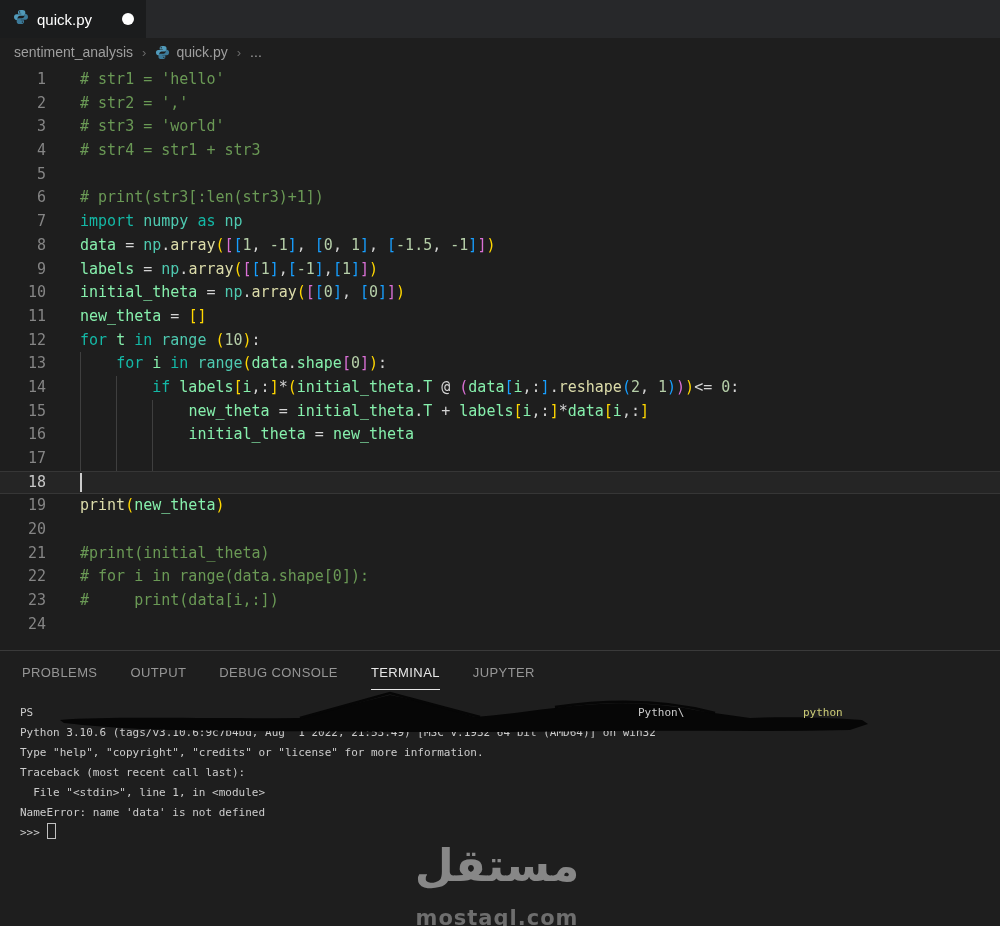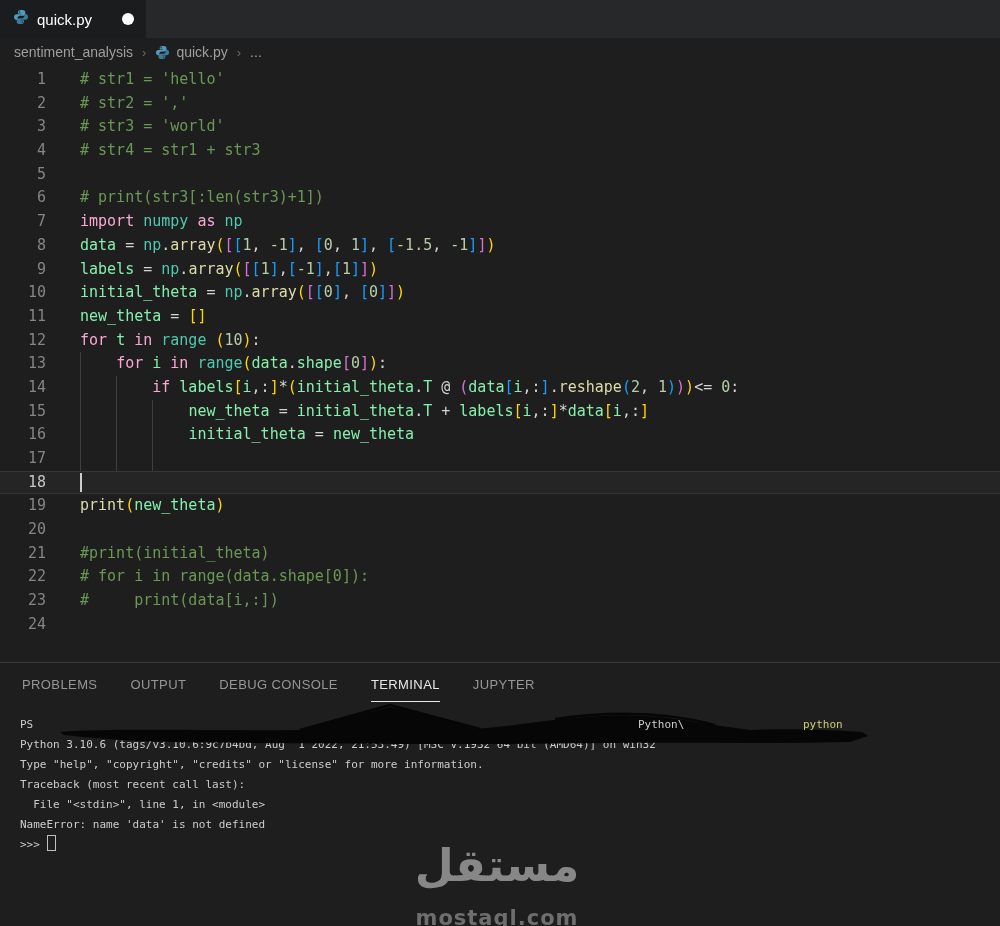--- a/index.html
+++ b/index.html
@@ -25,27 +25,27 @@
             font-family:"DejaVu Sans Mono", monospace; font-size:15px; line-height:23.7px; }
   .line { display:flex; height:23.7px; position:relative; }
   .lnum { width:46px; text-align:right; color:#858585; flex:none; user-select:none; }
   .lcode { margin-left:34px; position:relative; white-space:pre; flex:1; color:#d4d4d4; }
   .guide { position:absolute; top:0; bottom:0; width:1px; background:#3f3f3f; }
   .line.active { background:rgba(255,255,255,0.035);
                  box-shadow: inset 0 1px 0 rgba(255,255,255,0.08), inset 0 -1px 0 rgba(255,255,255,0.08); }
   .line.active .lnum { color:#c6c6c6; }
   .cursor { position:absolute; left:0; top:2px; width:2px; height:19px; background:#cccccc; }
 
-  .tk-c { color:#6A9955; } .tk-k { color:#f9a8d4; } .tk-v { color:#86efac; }
+  .tk-c { color:#6A9955; } .tk-k { color:#14b8a6; } .tk-v { color:#86efac; }
   .tk-f { color:#DCDCAA; } .tk-n { color:#B5CEA8; } .tk-t { color:#4EC9B0; }
   .tk-p { color:#D4D4D4; } .tk-g { color:#FFD700; } .tk-m { color:#DA70D6; }
   .tk-b { color:#179FFF; }
 
   
-  .panel { position:absolute; top:650px; left:0; right:0; bottom:0; border-top:1px solid #3a3a3a;margin-top:12px; }
+  .panel { position:absolute; top:650px; left:0; right:0; bottom:0; border-top:1px solid #3a3a3a; }
   .ptabs { display:flex; gap:33px; padding-left:22px; height:40px; align-items:center;
            font-size:13px; letter-spacing:.4px; color:#969696; }
   .ptab { cursor:pointer; padding:12px 0 9px 0; border-bottom:1px solid transparent; }
   .ptab.active { color:#e7e7e7; border-bottom:1px solid #e7e7e7; }
 
   .terminal { position:absolute; top:40px; left:0; right:0; bottom:0; padding:12px 0 0 20px;
               font-family:"DejaVu Sans Mono", monospace; font-size:11px; line-height:20px; color:#cccccc; }
   .tline { white-space:pre; height:20px; }
   .redline { position:relative; height:20px; }
   .frag { position:absolute; top:0; white-space:pre; z-index:3; }

